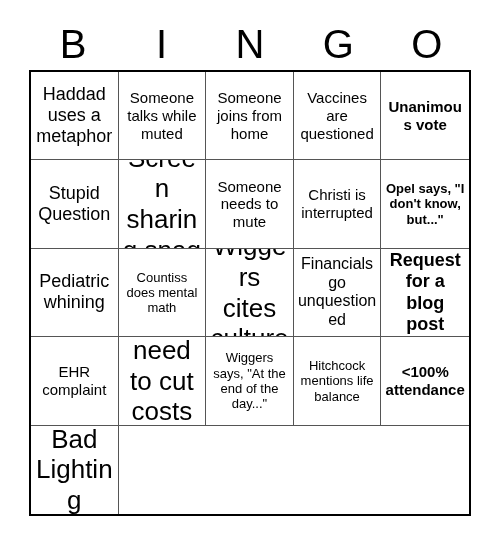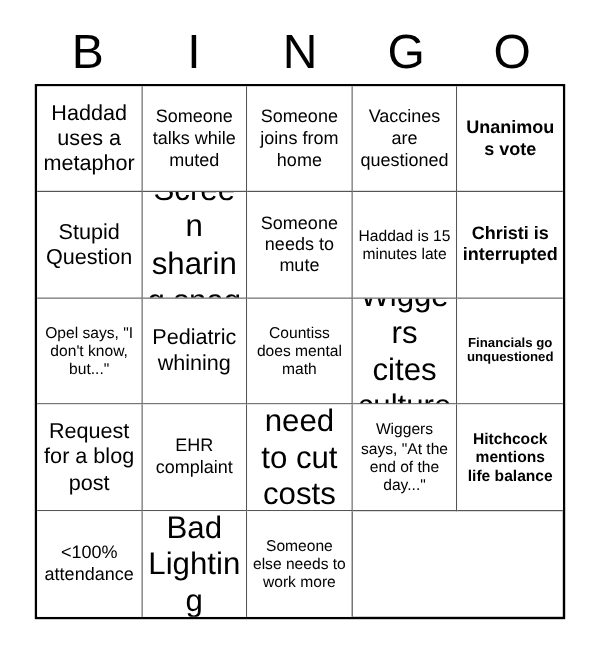--- a/index.html
+++ b/index.html
@@ -79,21 +79,21 @@
 
   .cell-text {
     display: block;
     width: 100%;
     line-height: 1.18;
     color: #000000;
     word-wrap: break-word;
   }
 
   
-  .fs-xs   { font-size: 11px; font-weight: bold; }
+  .fs-xs   { font-size: 16px; }
   .fs-s    { font-size: 13px; }
   .fs-m    { font-size: 15px; }
   .fs-l    { font-size: 18px; }
   .fs-xl   { font-size: 26px; }
   .fs-xxl  { font-size: 23px; }
 </style>
 </head>
 <body>
 
 <div id="bingo-card">
@@ -126,23 +126,20 @@
       </div>
     <div class="bingo-cell">
         <span class="cell-text fs-l">Stupid Question</span>
       </div>
     <div class="bingo-cell">
         <span class="cell-text fs-xl">Screen sharing snag</span>
       </div>
     <div class="bingo-cell">
         <span class="cell-text fs-m">Someone needs to mute</span>
       </div>
-    <div class="bingo-cell">
-        <span class="cell-text fs-s">Haddad is 15 minutes late</span>
-      </div>
 
     <div class="bingo-cell">
         <span class="cell-text fs-m">Christi is interrupted</span>
       </div>
     <div class="bingo-cell">
         <span class="cell-text fs-s">Opel says, "I don't know, but..."</span>
       </div>
     <div class="bingo-cell">
         <span class="cell-text fs-l">Pediatric whining</span>
       </div>
@@ -171,18 +168,15 @@
       </div>
     <div class="bingo-cell">
         <span class="cell-text fs-s">Hitchcock mentions life balance</span>
       </div>
     <div class="bingo-cell">
         <span class="cell-text fs-m">&lt;100% attendance</span>
       </div>
     <div class="bingo-cell">
         <span class="cell-text fs-xl">Bad Lighting</span>
       </div>
-    <div class="bingo-cell">
-        <span class="cell-text fs-s">Someone else needs to work more</span>
-      </div>
   </div>
 
 </div>
 
 </body></html>

